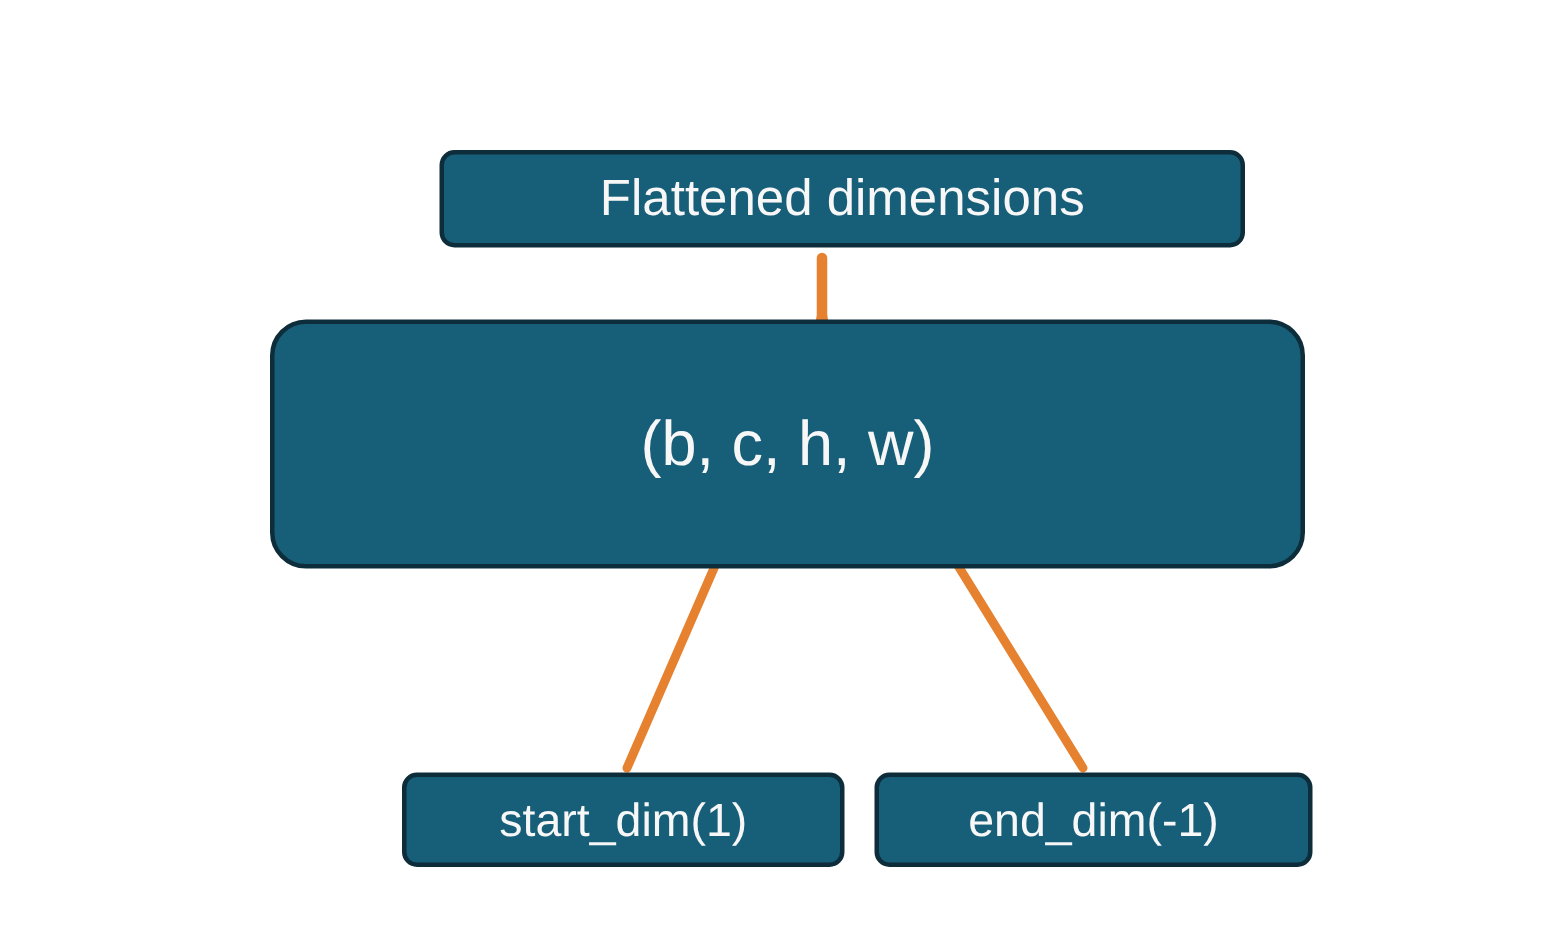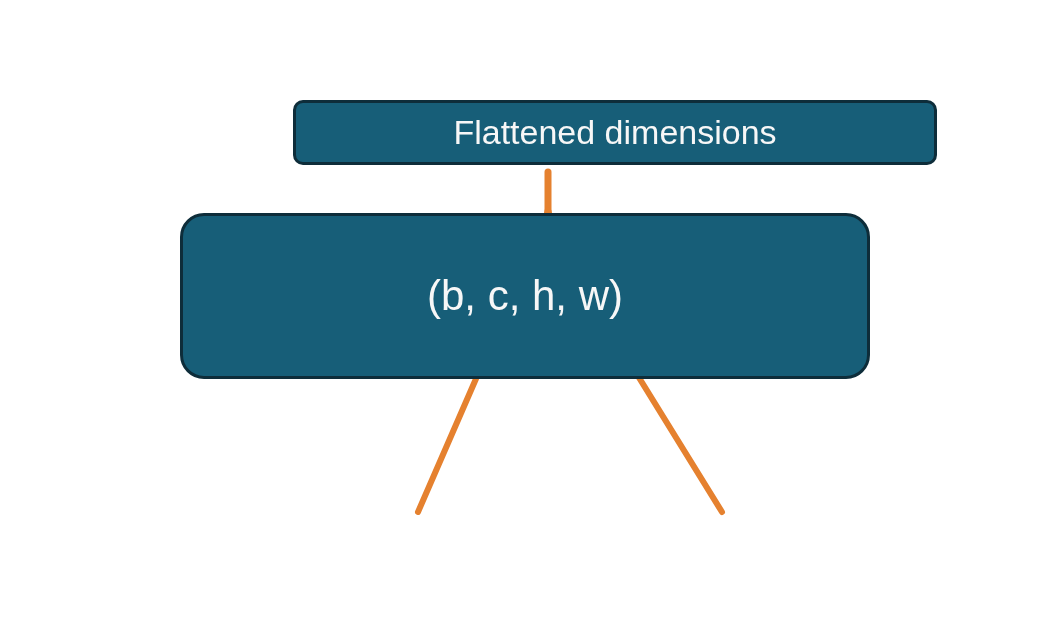--- a/index.html
+++ b/index.html
@@ -22,21 +22,21 @@
     box-sizing: border-box;
     color: #f7f7f7;
     display: flex;
     align-items: center;
     justify-content: center;
     text-align: center;
   }
   .node-top {
     left: 293px;
     top: 100px;
-    width: 644px;
+    width: 537px;
     height: 65px;
     border-radius: 10px;
     font-size: 34px;
   }
   .node-main {
     left: 180px;
     top: 213px;
     width: 690px;
     height: 166px;
     border-radius: 24px;
@@ -90,15 +90,21 @@
   </svg>
 
   <div class="node node-top">
     <span>Flattened dimensions</span>
   </div>
 
   <div class="node node-main">
     <span>(b, c, h, w)</span>
   </div>
 
+  <div class="node node-bottom-left">
+    <span>start_dim(1)</span>
+  </div>
 
+  <div class="node node-bottom-right">
+    <span>end_dim(-1)</span>
+  </div>
 
 </div>
 
 </body></html>

